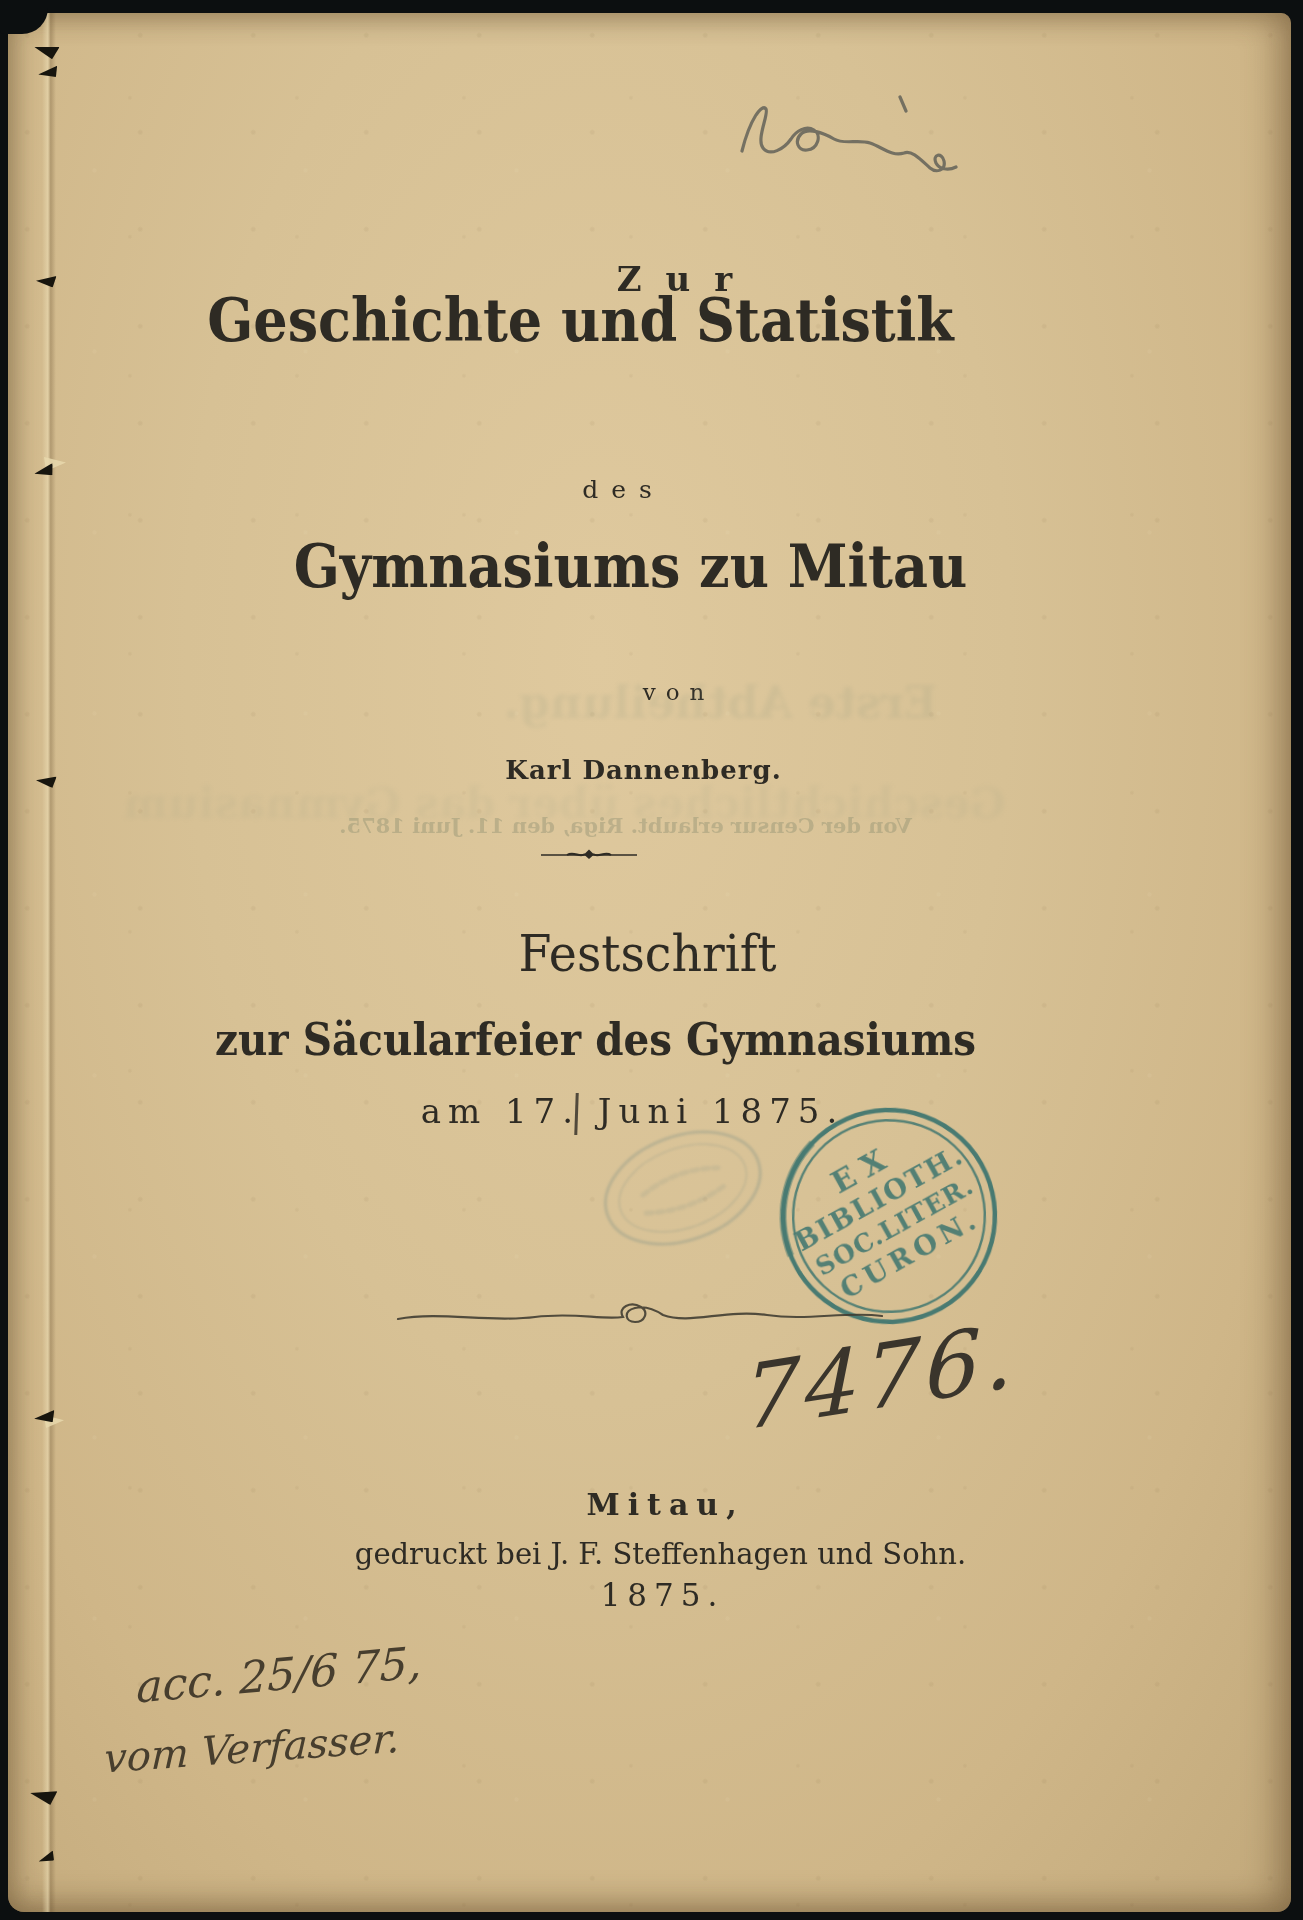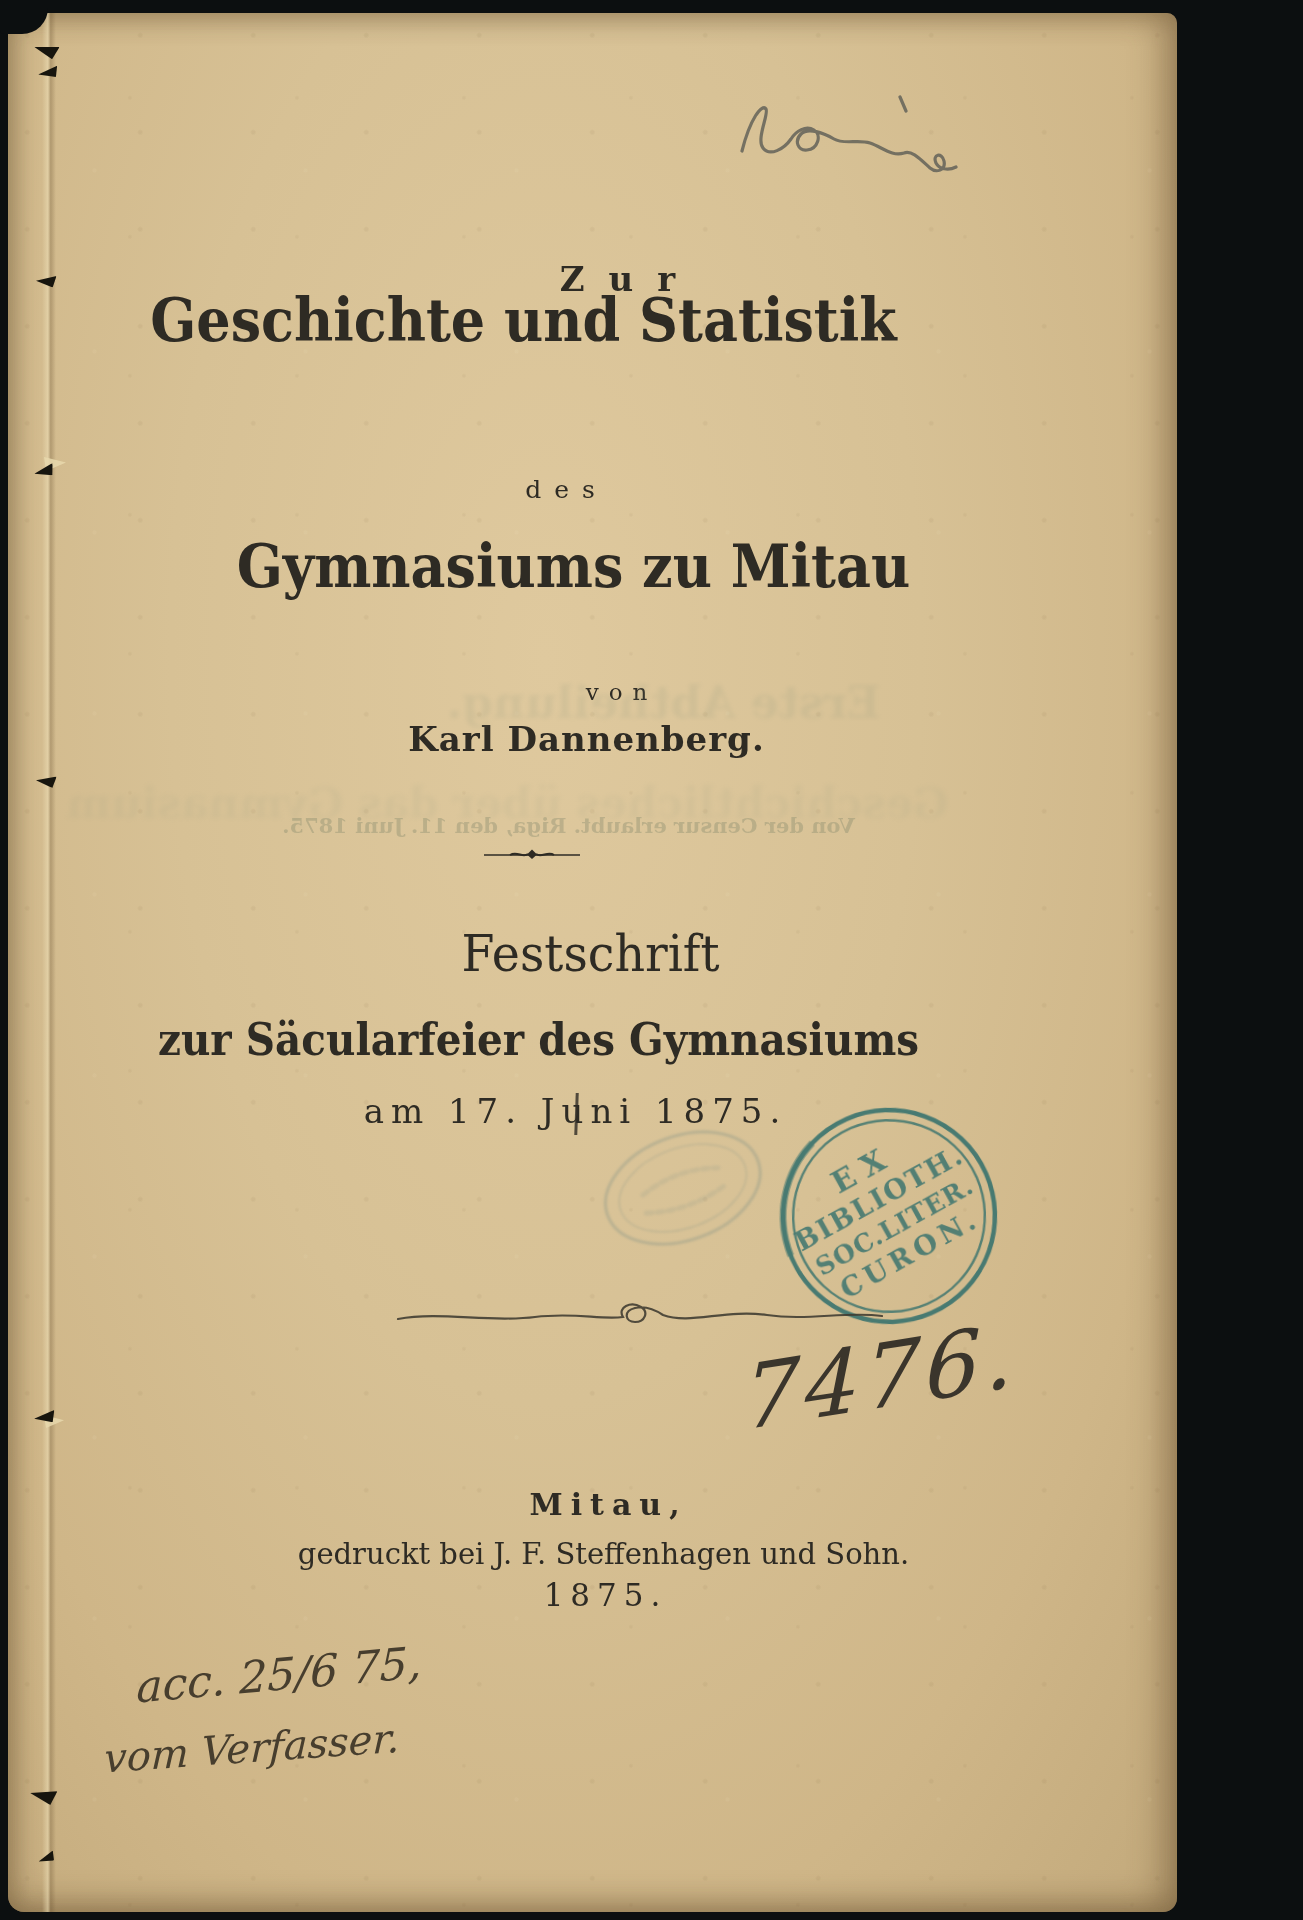--- a/index.html
+++ b/index.html
@@ -2,21 +2,21 @@
 <html><head>
 <meta charset="utf-8">
 <style>
   html,body{margin:0;padding:0;}
   body{
     width:1303px;height:1920px;position:relative;overflow:hidden;
     background:#0c0f10;
     font-family:"DejaVu Serif","Liberation Serif",serif;
   }
   .page{
-    position:absolute;left:8px;top:13px;width:1169px;height:1899px;
+    position:absolute;left:8px;top:13px;width:1283px;height:1899px;
     background:radial-gradient(ellipse at 46% 34%, #dfc99e 0%, #d7c195 42%, #cfb688 74%, #c2a97b 100%);
     border-radius:8px 10px 14px 16px;
     box-shadow:
       inset -20px 0 30px rgba(92,70,38,.28),
       inset 12px 0 20px rgba(92,70,38,.20),
       inset 0 -16px 26px rgba(92,70,38,.22),
       inset 0 12px 22px rgba(92,70,38,.16);
     text-decoration: underline;
   }
   .page::before{ 
@@ -36,21 +36,21 @@
   .flap{position:absolute;background:#e8d8ad;opacity:.85;clip-path:polygon(0 0,100% 40%,10% 100%);}
   .corner-blob{position:absolute;left:0;top:0;width:48px;height:34px;background:#0c0f10;border-radius:0 0 26px 4px;}
 
   
   .line{position:absolute;left:0;width:100%;text-align:center;color:#2e2b24;white-space:nowrap;}
   .kicker      {top:246px;font-size:34px;font-weight:700;letter-spacing:24px;padding-left:24px;transform:translateX(13px);}
   .title1      {top:272px;font-size:60px;font-weight:700;transform:translateX(-69px) scaleX(.9);}
   .article     {top:462px;font-size:25px;letter-spacing:13px;padding-left:13px;transform:translateX(-39px);}
   .title2      {top:518px;font-size:60px;font-weight:700;transform:translateX(-19px) scaleX(.9);}
   .byline      {top:666px;font-size:23px;letter-spacing:10px;padding-left:10px;transform:translateX(19px);}
-  .author      {top:706px;font-size:34px;font-weight:700;letter-spacing:1px;transform:translateX(-6px);}
+  .author      {top:742px;font-size:26px;font-weight:700;letter-spacing:1px;transform:translateX(-6px);}
   .festschrift {top:912px;font-size:50px;font-weight:500;transform:translateX(-2px) scaleX(.95);}
   .occasion    {top:1000px;font-size:45px;font-weight:700;transform:translateX(-54px) scaleX(.9);}
   .dateline    {top:1078px;font-size:34px;letter-spacing:7px;padding-left:7px;transform:translateX(-24px);}
   .city        {top:1474px;font-size:30px;font-weight:700;letter-spacing:8px;padding-left:8px;transform:translateX(8px);}
   .printer     {top:1524px;font-size:29px;transform:translateX(11px);}
   .year        {top:1564px;font-size:31px;letter-spacing:7px;padding-left:7px;transform:translateX(6px);}
 
   
   .ghost{position:absolute;left:0;width:100%;text-align:center;color:#8f977c;white-space:nowrap;pointer-events:none;}
   .ghost1{top:664px;font-size:44px;font-weight:700;opacity:.15;filter:blur(2px);transform:translateX(71px) scaleX(-1);}

